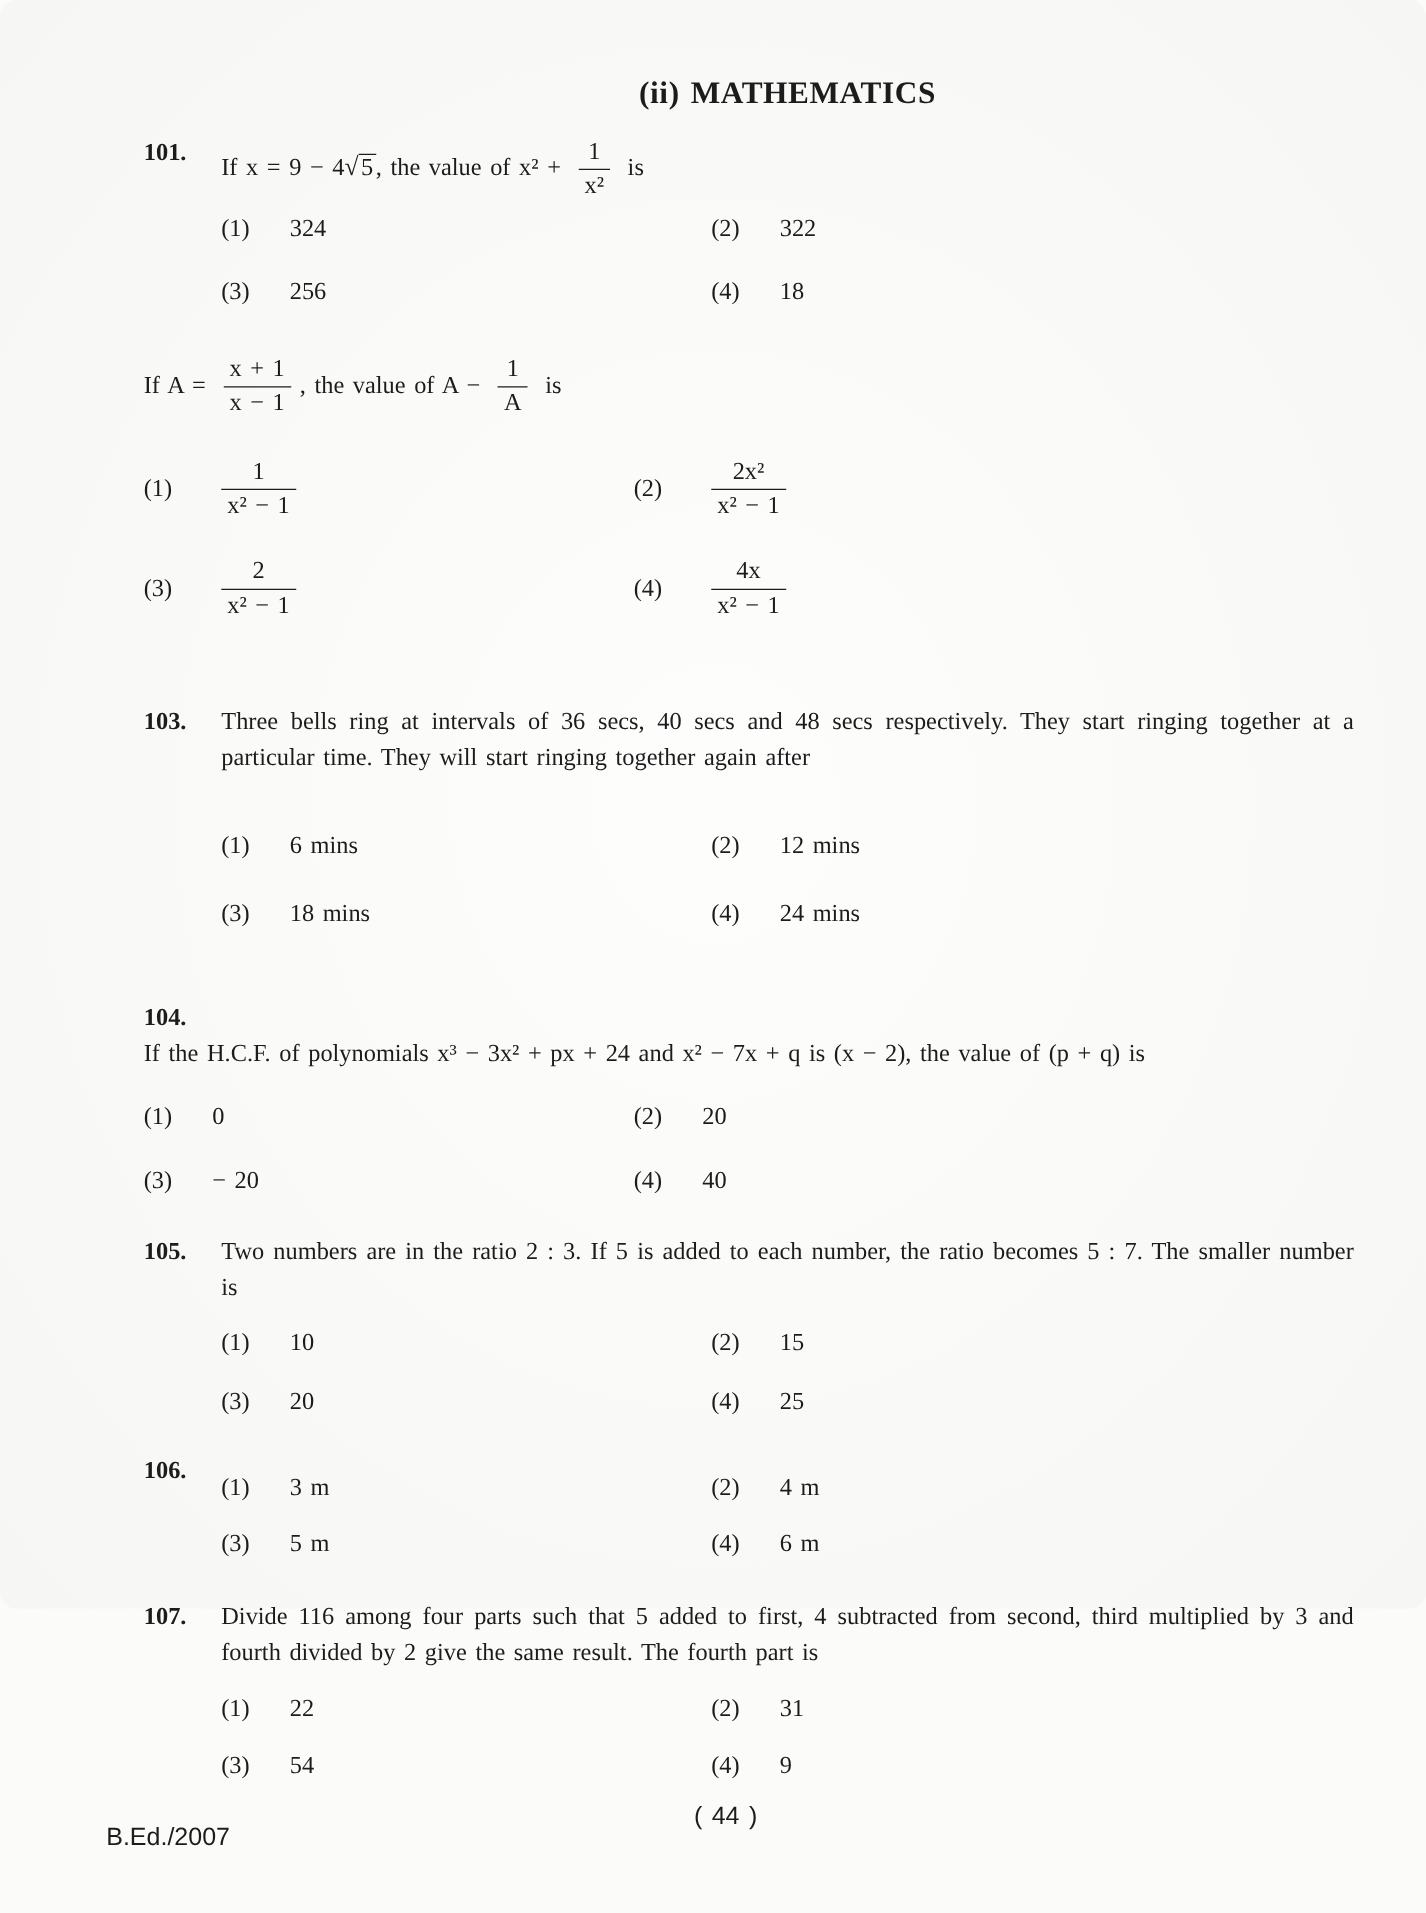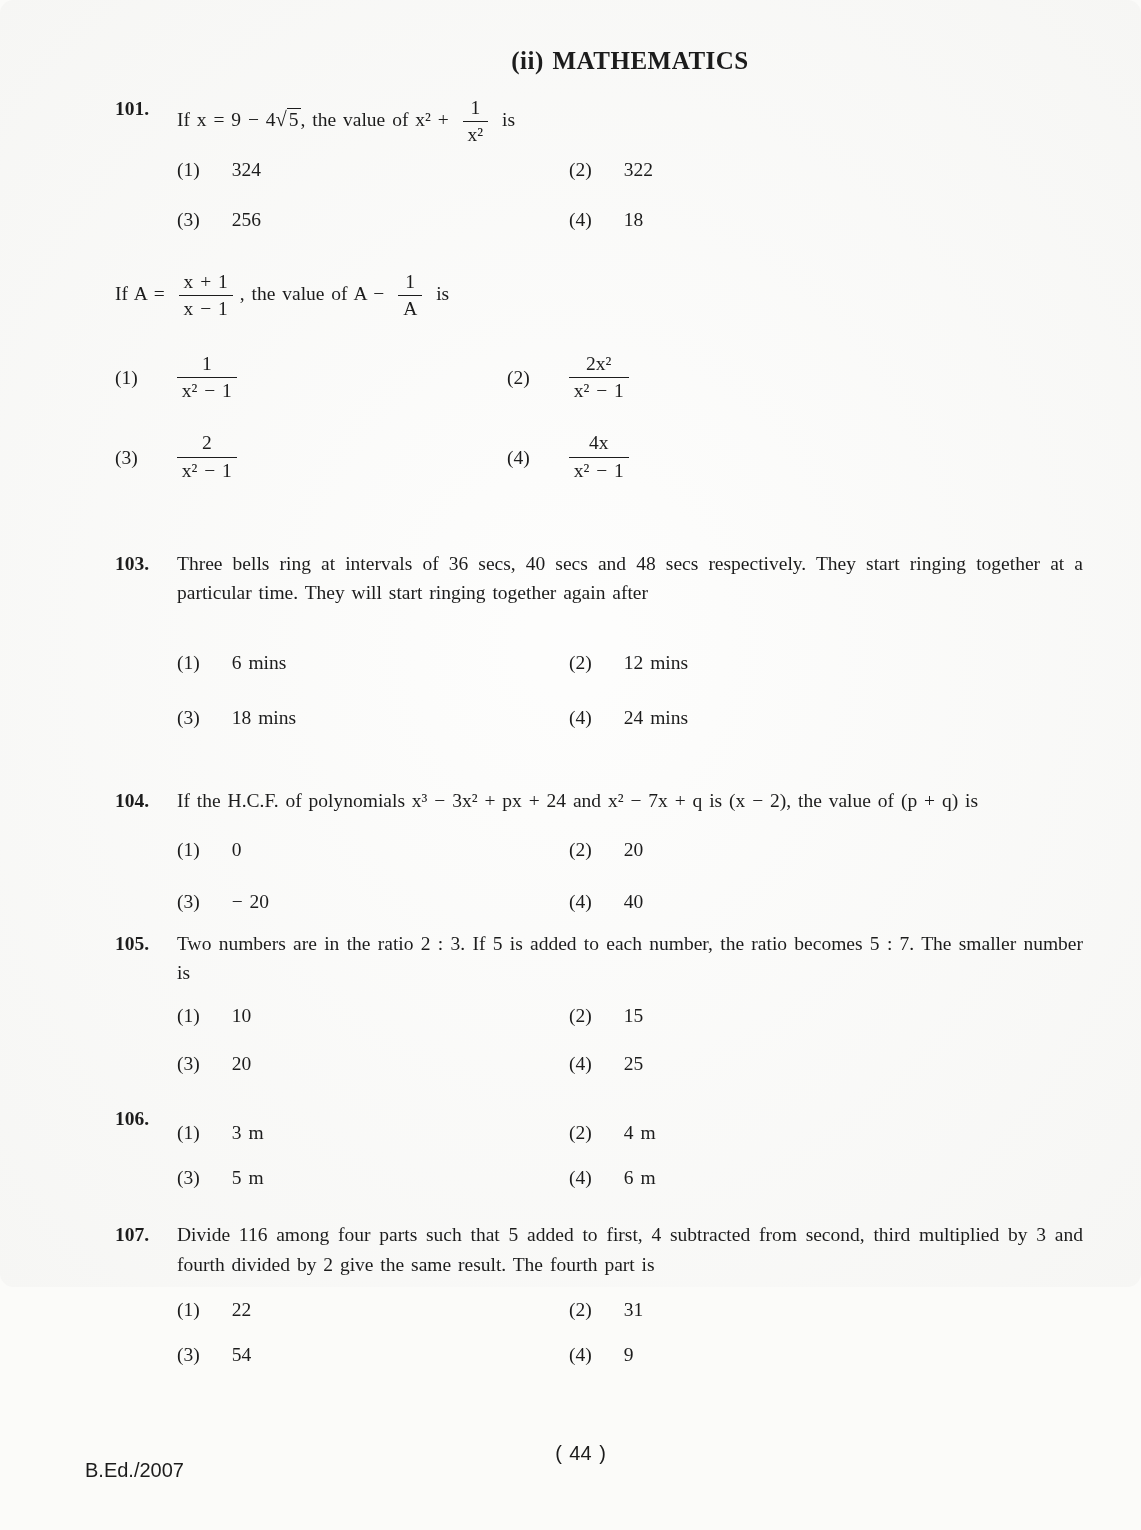--- a/index.html
+++ b/index.html
@@ -7,21 +7,21 @@
     width: 1141px; height: 1530px;
     background: #fbfbf9;
     font-family: "Liberation Serif", serif;
     color: #1c1c1c;
     overflow: hidden;
   }
   .page {
     position: relative;
     width: 1141px; height: 1287px;
     box-sizing: border-box;
-    padding: 42px 58px 0 115px;
+    padding: 56px 58px 0 115px;
     background:
       radial-gradient(ellipse at 50% 50%, rgba(255,255,255,0.6), rgba(0,0,0,0.02)),
       #fbfbf9;
     font-size: 19.5px;
     line-height: 1.5;
     word-spacing: 2px;
     border-radius: 14px;
   }
   .title {
     text-align: center;
@@ -64,21 +64,21 @@
   .sqrt-radical { font-size: 1.05em; }
   .sqrt-arg { border-top: 1.5px solid #1c1c1c; padding: 0 2px; }
 
   
   #q101 { margin-bottom: 34px; }
   #q101 .options { margin-top: 6px; row-gap: 20px; }
   #q102 { margin-bottom: 64px; }
   #q102 .options { margin-top: 26px; row-gap: 24px; }
   #q103 { margin-bottom: 54px; }
   #q103 .options { margin-top: 40px; row-gap: 26px; }
-  #q104 { margin-bottom: 13px; }
+  #q104 { margin-bottom: 28px; flex-direction: column; }
   #q104 .options { margin-top: 20px; row-gap: 22px; }
   #q105 { margin-bottom: 26px; }
   #q105 .options { margin-top: 14px; row-gap: 18px; }
   #q106 { margin-bottom: 28px; }
   #q106 .options { margin-top: 14px; row-gap: 16px; }
   #q107 { margin-bottom: 0; }
   #q107 .options { margin-top: 16px; row-gap: 16px; }
 
   .footer {
     position: absolute;

